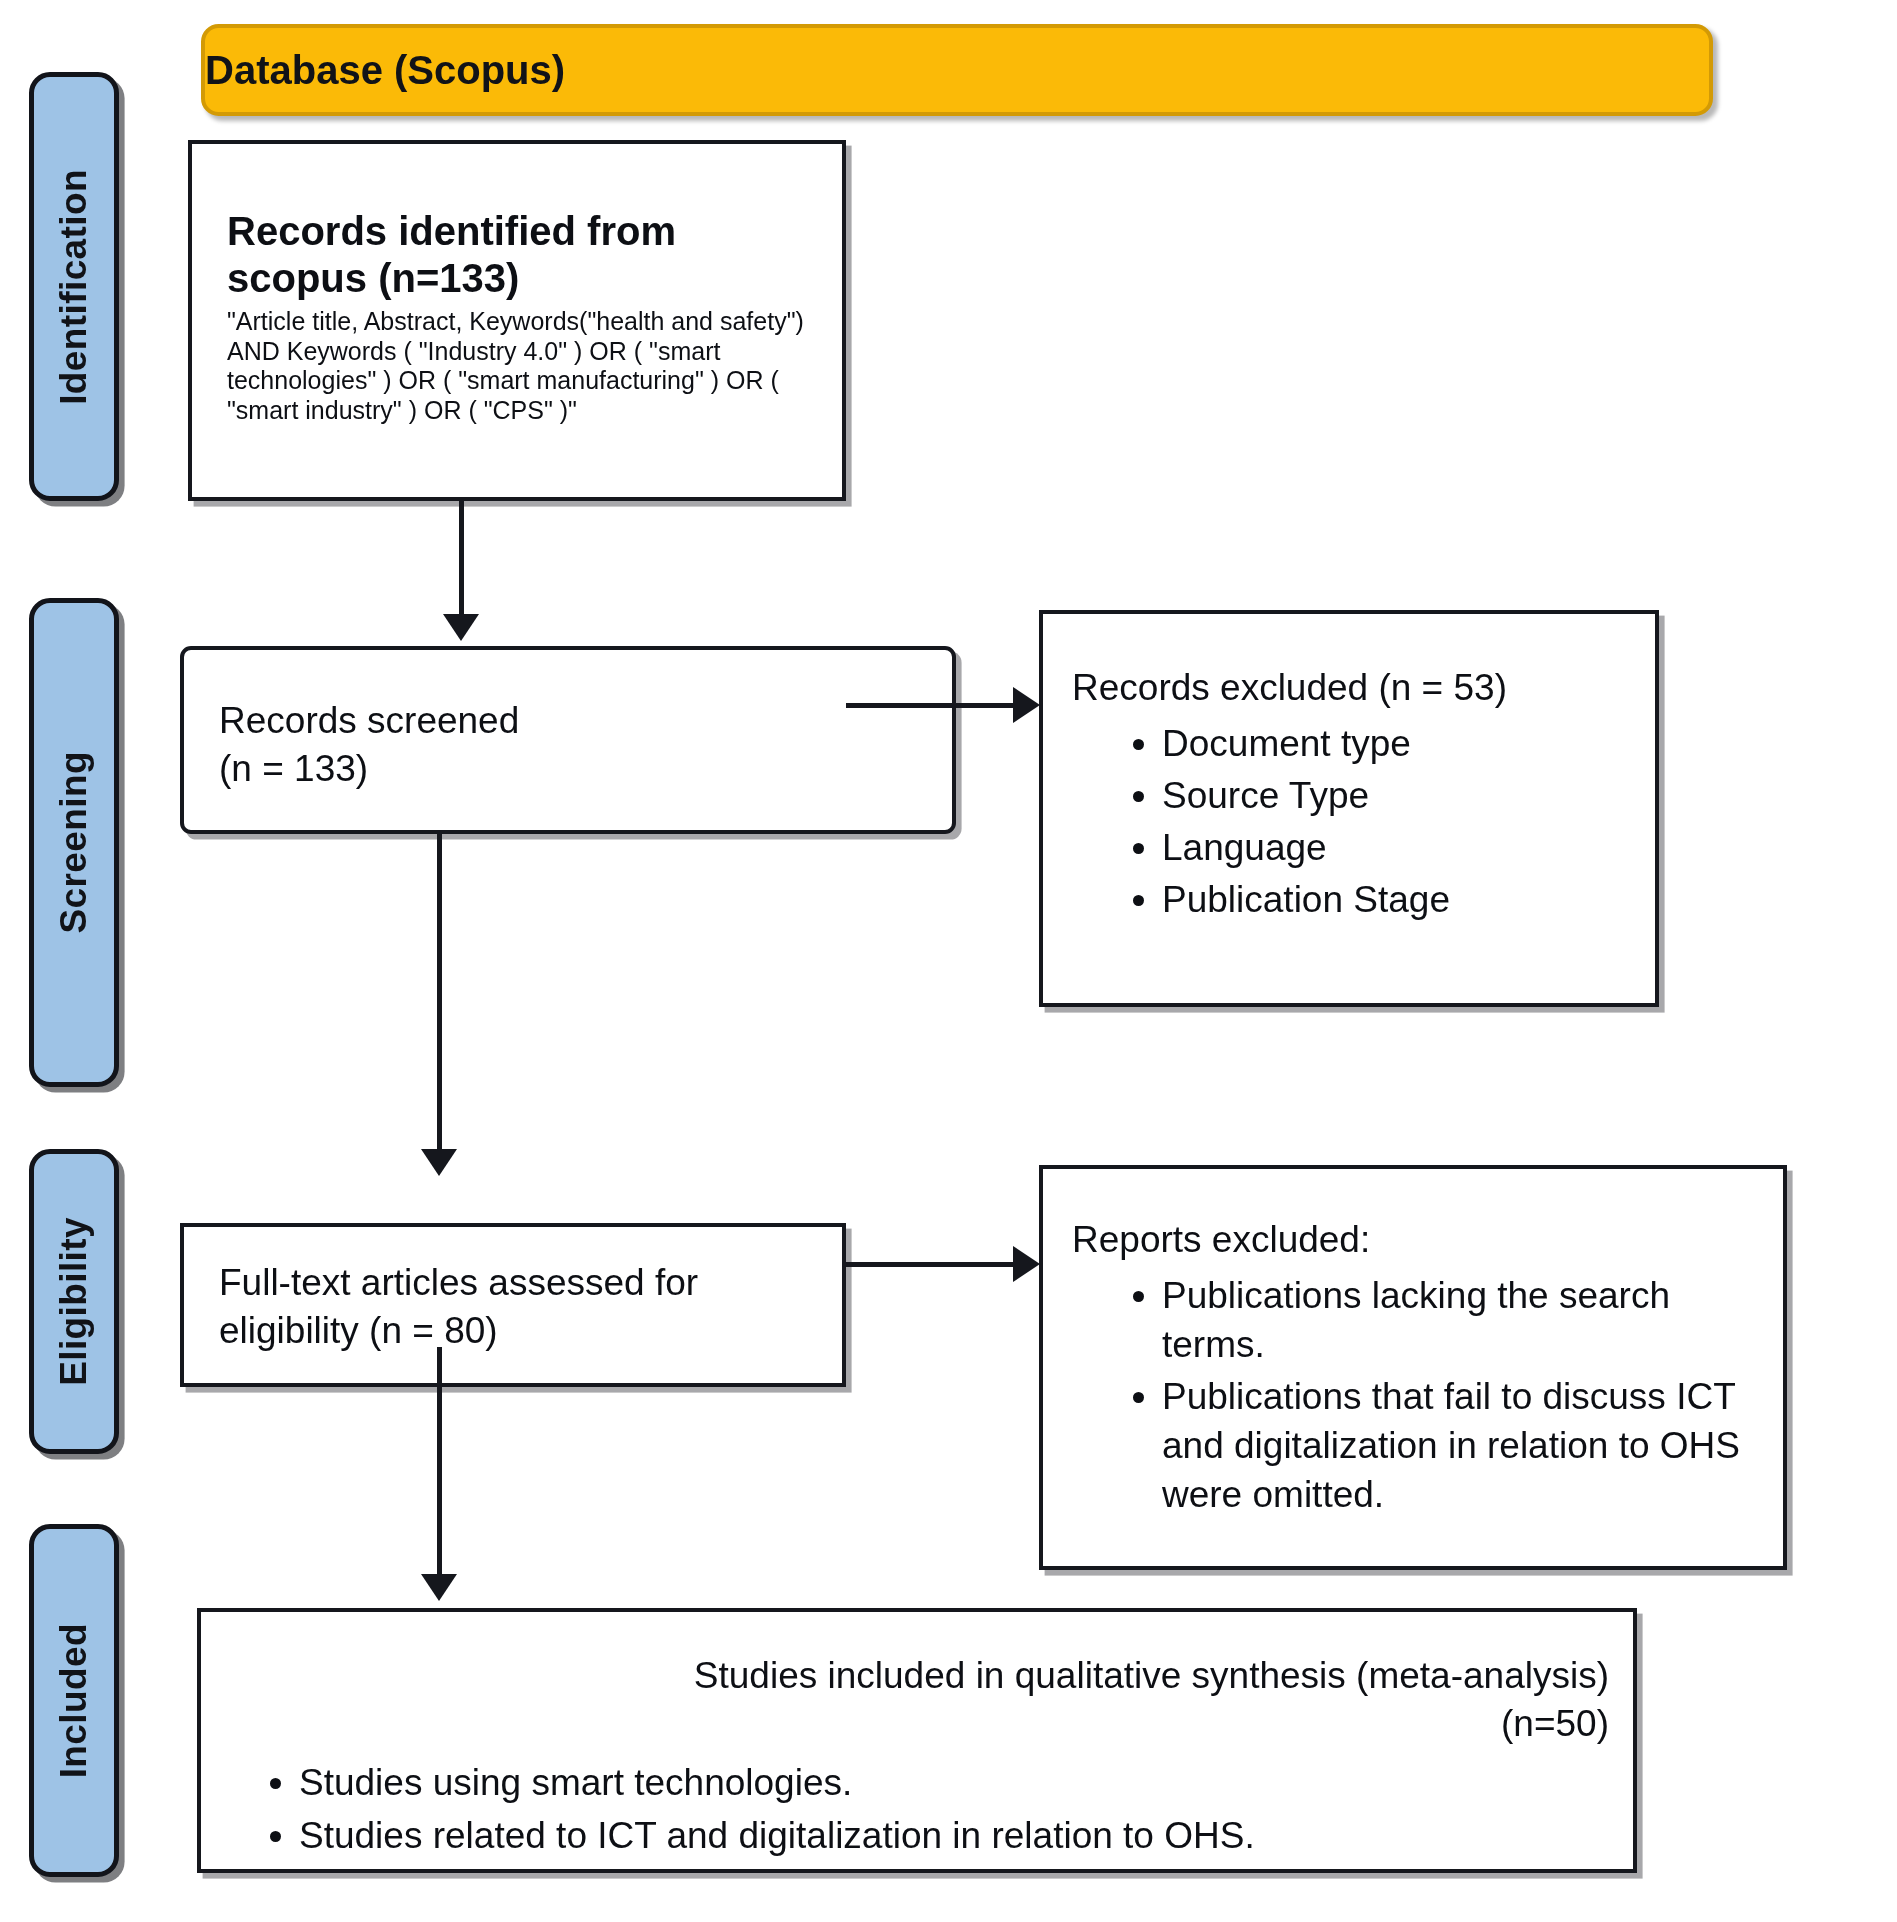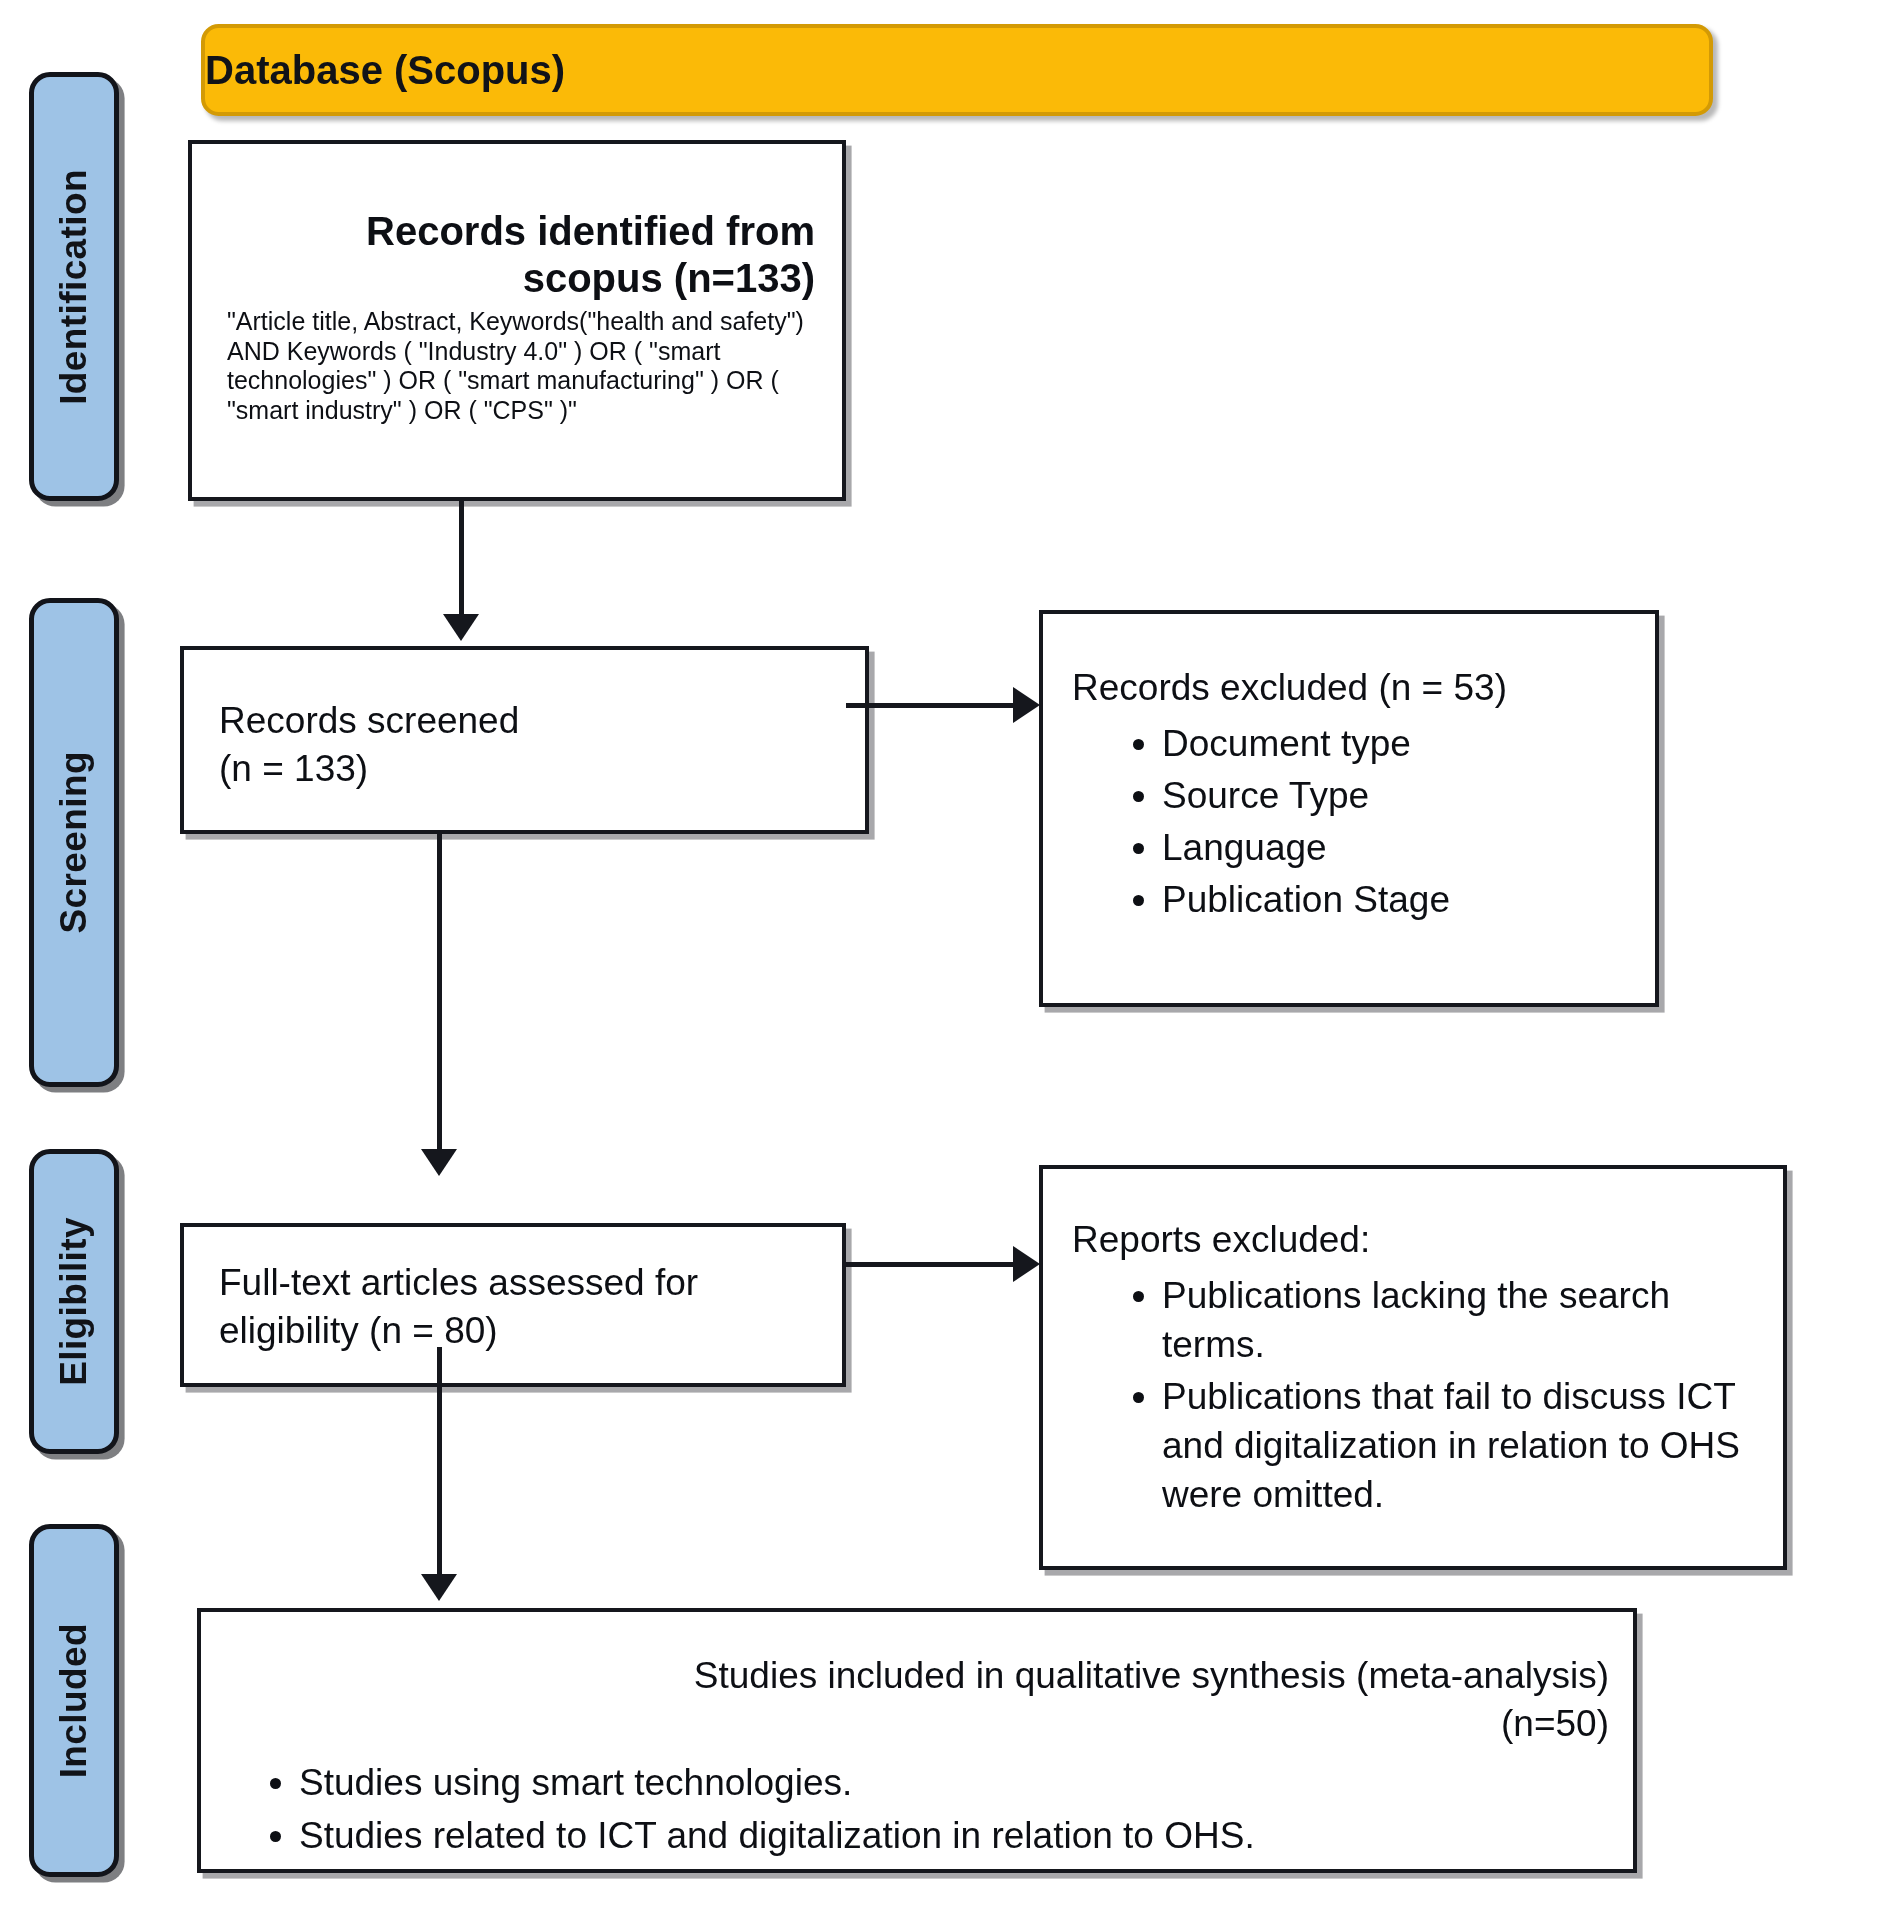--- a/index.html
+++ b/index.html
@@ -67,21 +67,20 @@
   .node-inner {
     position: absolute;
     left: 0; right: 0;
     box-sizing: border-box;
   }
   .t-head-bold {
     font-weight: bold;
     font-size: 40px;
     line-height: 1.18;
     color: #0d0f14;
-    text-align: right;
   }
   .t-body-small {
     font-size: 25px;
     line-height: 1.18;
     color: #0d0f14;
   }
   .t-reg {
     font-size: 37px;
     line-height: 1.3;
     color: #0d0f14;
@@ -166,21 +165,21 @@
     <div class="node-inner" style="top:64px; padding:0 27px 0 35px;">
       <div class="t-head-bold">Records identified from</div>
       <div class="t-head-bold">scopus (n=133)</div>
       <div class="t-body-small" style="margin-top:4.8px;">"Article title, Abstract, Keywords("health and safety") AND Keywords ( "Industry 4.0" ) OR ( "smart technologies" ) OR ( "smart manufacturing" ) OR ( "smart industry" ) OR ( "CPS" )"</div>
     </div>
   </div>
 
   <div class="vline" style="left:459px; top:501px; height:119px;"></div>
   <div class="arrow-down" style="left:443px; top:614px;"></div>
 
-  <div class="node" style="left:180px; top:646px; width:689px; height:188px;">
+  <div class="node" style="left:180px; top:646px; width:776px; height:188px;border-radius:11px;">
     <div class="node-inner" style="top:47px; padding:0 24px 0 35px;">
       <div class="t-reg">Records screened</div>
       <div class="t-reg">(n = 133)</div>
     </div>
   </div>
 
   <div class="hline" style="left:846px; top:703px; width:172px;"></div>
   <div class="arrow-right" style="left:1013px; top:687px;"></div>
 
   <div class="node" style="left:1039px; top:610px; width:620px; height:397px;">

